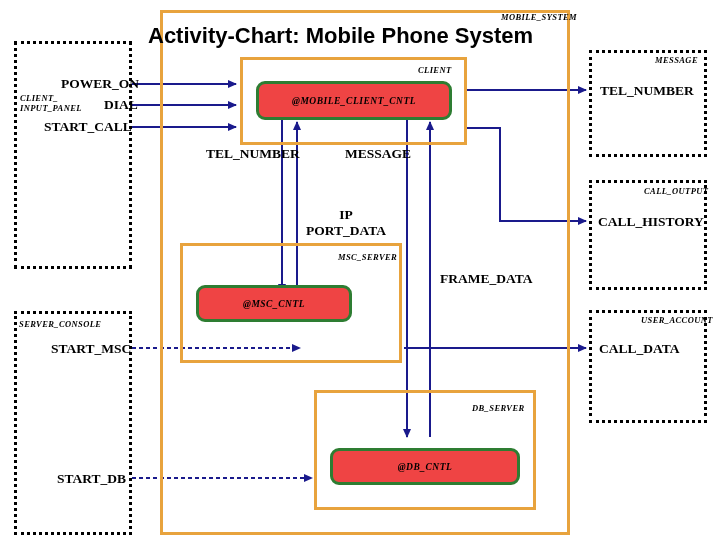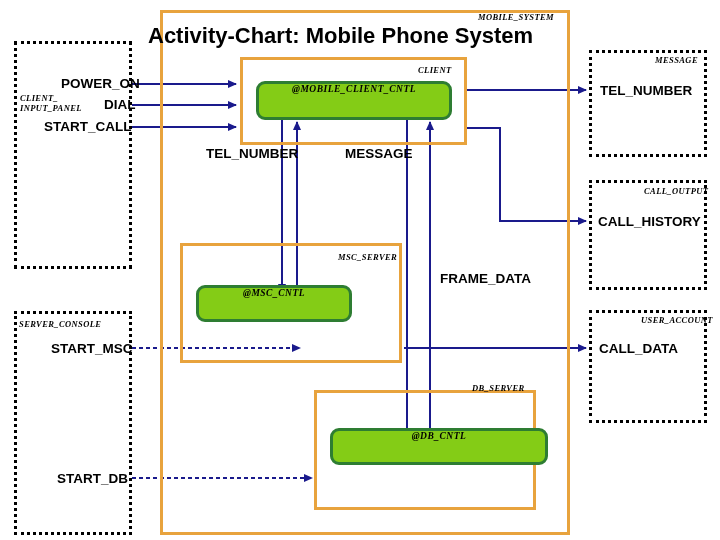--- a/index.html
+++ b/index.html
@@ -10,30 +10,30 @@
 
   .box{position:absolute;box-sizing:border-box;}
 
   
   .ext{border:3px dotted #000000;background:transparent;}
 
   
   .act{border:3px solid #E8A33D;background:transparent;}
 
   
-  .ctl{border:3px solid #2E7D32;background:#84cc16;border-radius:9px;
-       display:flex;justify-content:center;}
+  .ctl{border:3px solid #2E7D32;background:#ef4444;border-radius:9px;
+       display:flex;align-items:center;justify-content:center;}
 
   
   .cap{position:absolute;font-family:"Liberation Serif",serif;
        font-style:italic;font-weight:bold;color:#000;
        font-size:8.5px;letter-spacing:.4px;white-space:pre;line-height:1.15;}
 
   
-  .lbl{position:absolute;font-family:Liberation Sans, sans-serif;
+  .lbl{position:absolute;font-family:Liberation Serif, serif;
        font-weight:bold;color:#000;font-size:13.5px;white-space:pre;
        line-height:1.2;letter-spacing:0px;text-align:center;}
 
   .ctl .cname{font-family:"Liberation Serif",serif;font-style:italic;
        font-weight:bold;font-size:9.5px;color:#000;letter-spacing:.5px;}
 
   #title{position:absolute;left:148px;top:23px;font-size:22px;
          font-weight:bold;color:#000;white-space:nowrap;
          font-family:"Liberation Sans",sans-serif;}
 </style>
@@ -70,21 +70,21 @@
     </g>
     <g stroke="#1A1A8C" stroke-width="2" fill="none" stroke-dasharray="4 3" marker-end="url(#ah)">
 
       <path d="M132,348 L300,348"></path>
 
       <path d="M132,478 L312,478"></path>
     </g>
   </svg>
 
   <div class="box act" style="left:160px;top:10px;width:410px;height:525px;"></div>
-  <div class="cap" style="left:478px;top:13px;">MOBILE_SYSTEM</div>
+  <div class="cap" style="left:501px;top:13px;">MOBILE_SYSTEM</div>
 
   <div id="title">Activity-Chart: Mobile Phone System</div>
 
   <div class="box ext" style="left:14px;top:41px;width:118px;height:228px;"></div>
   <div class="cap" style="left:20px;top:46px;margin-top:48px;">CLIENT_
 INPUT_PANEL</div>
   <div class="lbl" style="left:61px;top:76px;">POWER_ON</div>
   <div class="lbl" style="left:93px;top:97px;padding-left:11px;">DIAL</div>
   <div class="lbl" style="left:44px;top:119px;">START_CALL</div>
 
@@ -111,22 +111,24 @@
     <span class="cname">@MOBILE_CLIENT_CNTL</span>
   </div>
 
   <div class="box act" style="left:180px;top:243px;width:222px;height:120px;"></div>
   <div class="cap" style="left:338px;top:253px;">MSC_SERVER</div>
   <div class="box ctl" style="left:196px;top:285px;width:156px;height:37px;">
     <span class="cname">@MSC_CNTL</span>
   </div>
 
   <div class="box act" style="left:314px;top:390px;width:222px;height:120px;"></div>
-  <div class="cap" style="left:472px;top:384px;">DB_SERVER</div>
-  <div class="box ctl" style="left:330px;top:428px;width:218px;height:37px;">
+  <div class="cap" style="left:472px;top:404px;">DB_SERVER</div>
+  <div class="box ctl" style="left:330px;top:448px;width:190px;height:37px;">
     <span class="cname">@DB_CNTL</span>
   </div>
 
   <div class="lbl" style="left:206px;top:146px;">TEL_NUMBER</div>
   <div class="lbl" style="left:345px;top:146px;">MESSAGE</div>
+  <div class="lbl" style="left:306px;top:207px;">IP
+PORT_DATA</div>
   <div class="lbl" style="left:440px;top:271px;">FRAME_DATA</div>
 
 </div>
 
 </body></html>

